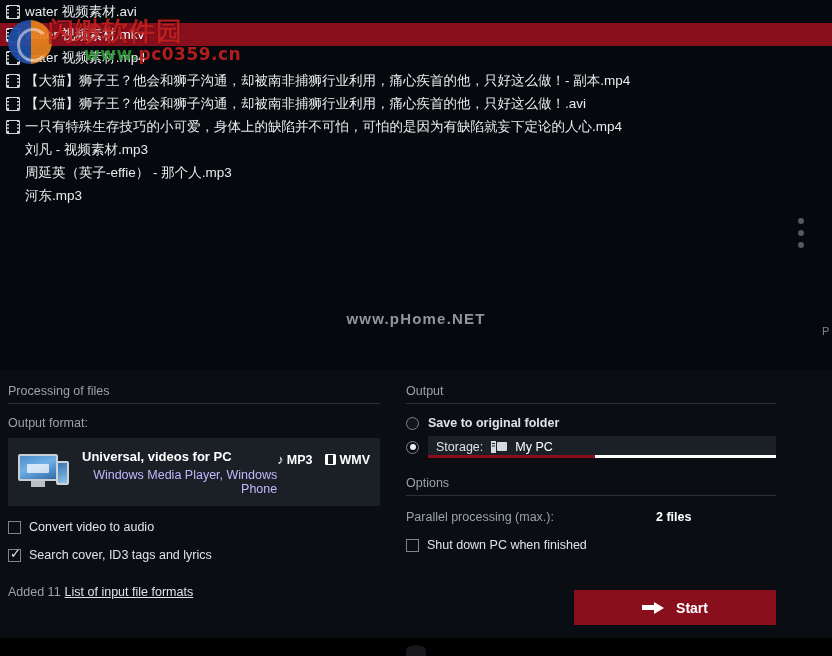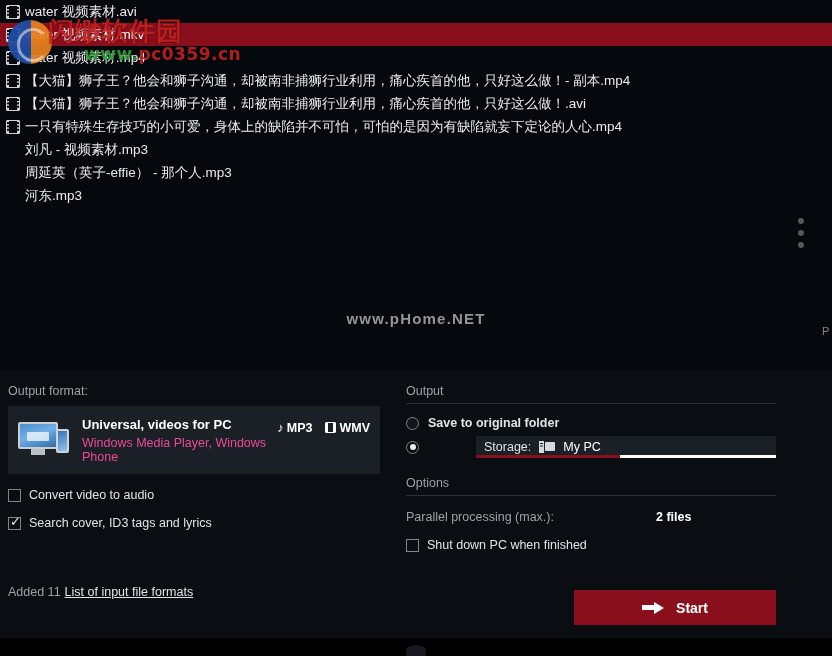--- a/index.html
+++ b/index.html
@@ -130,21 +130,21 @@
   #format-thumb .stand{
     position:absolute;left:13px;top:28px;width:14px;height:6px;
     background:#b9bfc5;
   }
   #format-thumb .phone{
     position:absolute;right:1px;top:8px;width:13px;height:24px;
     background:linear-gradient(160deg,#3b75b5,#8fc3ea);
     border:2px solid #cfd4d9;border-radius:2px;box-sizing:border-box;
   }
   #format-title{font-size:13px;font-weight:bold;color:#ffffff;}
-  #format-sub{font-size:12.5px;color:#ec4899;margin-top:4px;}
+  #format-sub{font-size:12.5px;color:#c4b5fd;margin-top:4px;text-align:right;}
   .fmt-tags{margin-left:auto;display:flex;align-items:center;gap:13px;
     align-self:flex-start;padding-top:6px;}
   .fmt-tag{display:flex;align-items:center;font-size:12.5px;color:#ffffff;font-weight:bold;}
   .tag-note{margin-right:3px;font-size:13px;}
   .tag-film{
     width:11px;height:11px;margin-right:3px;display:inline-block;position:relative;
     border:1.4px solid #fff;border-radius:1px;box-sizing:border-box;
     background:
       linear-gradient(#fff,#fff) 0 0/2px 100% no-repeat,
       linear-gradient(#fff,#fff) 100% 0/2px 100% no-repeat;
@@ -178,21 +178,21 @@
     position:relative;box-sizing:border-box;
   }
   .radio.on{background:#0a0e13;}
   .radio.on::after{
     content:"";position:absolute;left:2.5px;top:2.5px;width:6px;height:6px;
     border-radius:50%;background:#eceff2;
   }
   .radio-label{font-size:12.5px;color:#dfe3e6;font-weight:bold;}
 
   #storage-row{
-    display:flex;align-items:center;cursor:pointer;position:relative;gap:48px;
+    display:flex;align-items:center;cursor:pointer;position:relative;
   }
   #storage-box{
     flex:1;background:#1b2026;height:22px;display:flex;align-items:center;
     padding:0 8px;position:relative;
   }
   #storage-label{font-size:12.5px;color:#dfe3e6;}
   #pc-icon{
     width:16px;height:12px;margin:0 8px;position:relative;flex:0 0 16px;
   }
   #pc-icon .tower{
@@ -300,20 +300,21 @@
     <i></i>
   </div>
 
   <div class="edge-label" style="top:325px">P</div>
 
 </div>
 
 <div id="bottom-panel">
 
   <div class="col-left">
+    <div class="sec-head">Processing of files</div>
     <div class="field-label">Output format:</div>
 
     <div id="format-card">
       <div id="format-thumb">
         <div class="mon"></div>
         <div class="stand"></div>
         <div class="phone"></div>
       </div>
       <div>
         <div id="format-title">Universal, videos for PC</div>

